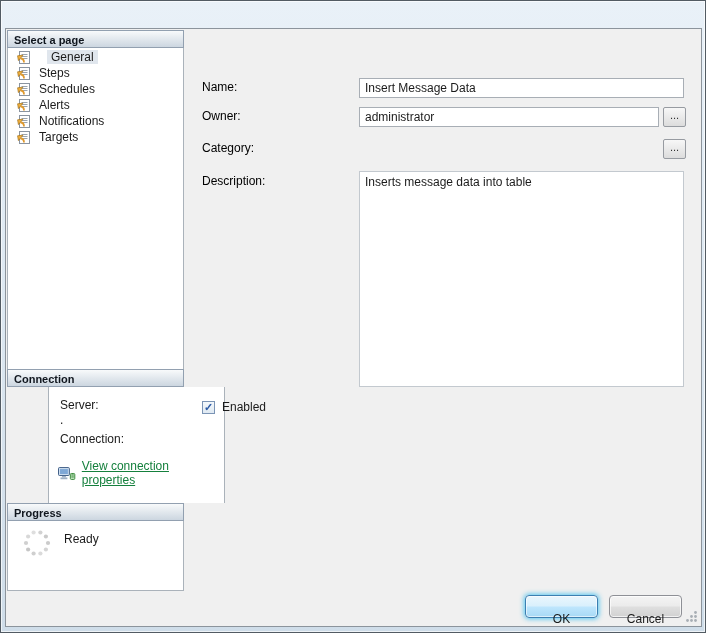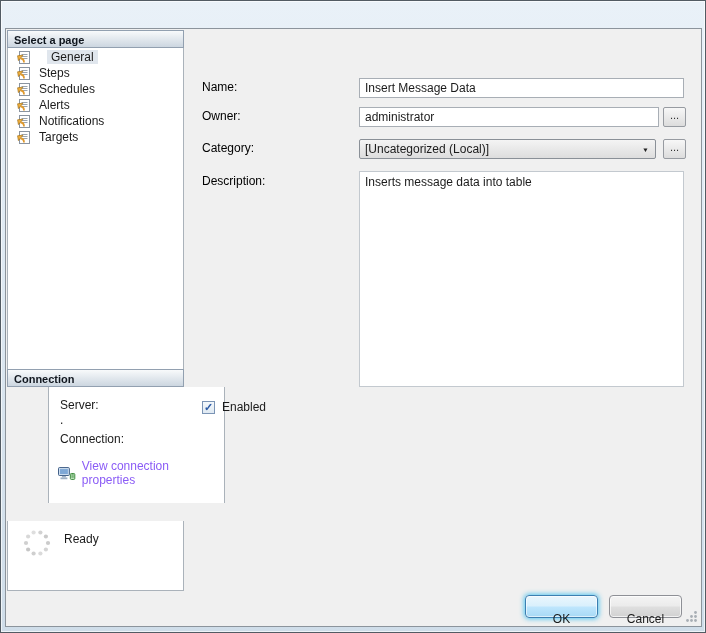--- a/index.html
+++ b/index.html
@@ -65,21 +65,21 @@
   #panel-progress { top:492px; height:70px; border-bottom:1px solid #aab2ba; }
   .page-item { height:16px; display:flex; align-items:center; padding-left:8px; cursor:default; }
   .page-item .pg-label { padding:0 4px; line-height:14px; }
   .page-item.selected .pg-label { background:#e0e6ed;margin-left:12px; }
   .page-item svg { margin-right:3px; flex:0 0 auto; }
   .conn-label { position:absolute; left:11px; color:#1b1b1b; }
   #server-label { top:11px; }
   #server-value { top:26px; }
   #connection-label { top:45px; }
   .link-row { position:absolute; left:9px; top:72px; display:flex; align-items:center; gap:6px; cursor:pointer; }
-  .link-text { color:#8b5cf6; }
+  .link-text { color:#15803d; text-decoration:underline; }
   .spinner { position:absolute; left:13px; top:6px; }
   .ready-text { position:absolute; left:56px; top:11px; }
   
   .toolbar {
     position:absolute; left:178px; top:1px; width:517px; height:31px; box-sizing:border-box;
     background:linear-gradient(#fdfdfe,#f2f4f6);
     border-bottom:1px solid #d4d9de;
     display:flex; align-items:center; padding-left:8px;
   }
   .tb-btn { display:flex; align-items:center; gap:5px; height:24px; padding:0 7px; border:1px solid transparent; border-radius:2px; cursor:default; }
@@ -232,20 +232,21 @@
           <rect x="4" y="10" width="4" height="1.5" fill="#9fb0c4"></rect>
           <rect x="2.5" y="11.5" width="7" height="1.8" fill="#9fb0c4"></rect>
           <rect x="12.5" y="7.5" width="4.5" height="6" rx="1" fill="#c4e4c4" stroke="#3d8c3d"></rect>
           <line x1="13.5" y1="9" x2="16" y2="9" stroke="#3d8c3d"></line>
           <line x1="13.5" y1="11" x2="16" y2="11" stroke="#3d8c3d"></line>
         </svg>
         <span class="link-text">View connection properties</span>
       </div>
     </div>
 
+    <div class="sec-header" id="hdr-progress">Progress</div>
     <div class="panel" id="panel-progress">
       <svg class="spinner" width="32" height="32" viewBox="0 0 32 32">
         <g fill="#cbcbcb">
           <circle cx="27" cy="16" r="2.1"></circle>
           <circle cx="24.9" cy="22.5" r="2.1" fill="#d4d4d4"></circle>
           <circle cx="19.4" cy="26.5" r="2.1" fill="#dadada"></circle>
           <circle cx="12.6" cy="26.5" r="2.1" fill="#cfcfcf"></circle>
           <circle cx="7.1" cy="22.5" r="2.1" fill="#c6c6c6"></circle>
           <circle cx="5" cy="16" r="2.1" fill="#d0d0d0"></circle>
           <circle cx="7.1" cy="9.5" r="2.1" fill="#d8d8d8"></circle>
@@ -259,24 +260,20 @@
 
 
     <span class="lbl" id="name-label">Name:</span>
     <input class="txt-input" id="name-input" type="text" value="Insert Message Data" style="">
 
     <span class="lbl" id="owner-label">Owner:</span>
     <input class="txt-input" id="owner-input" type="text" value="administrator" style="">
     <div class="mini-btn" id="owner-browse">...</div>
 
     <span class="lbl" id="category-label">Category:</span>
-    <div class="dropdown">
-      <span>[Uncategorized (Local)]</span>
-      <span class="dd-caret">▼</span>
-    </div>
     <div class="mini-btn" id="category-browse">...</div>
 
     <span class="lbl" id="description-label">Description:</span>
     <textarea class="desc-area" spellcheck="false" style="">Inserts message data into table</textarea>
 
     <div class="check-row">
       <div class="checkbox">
         <span>✓</span>
       </div>
       <span>Enabled</span>

